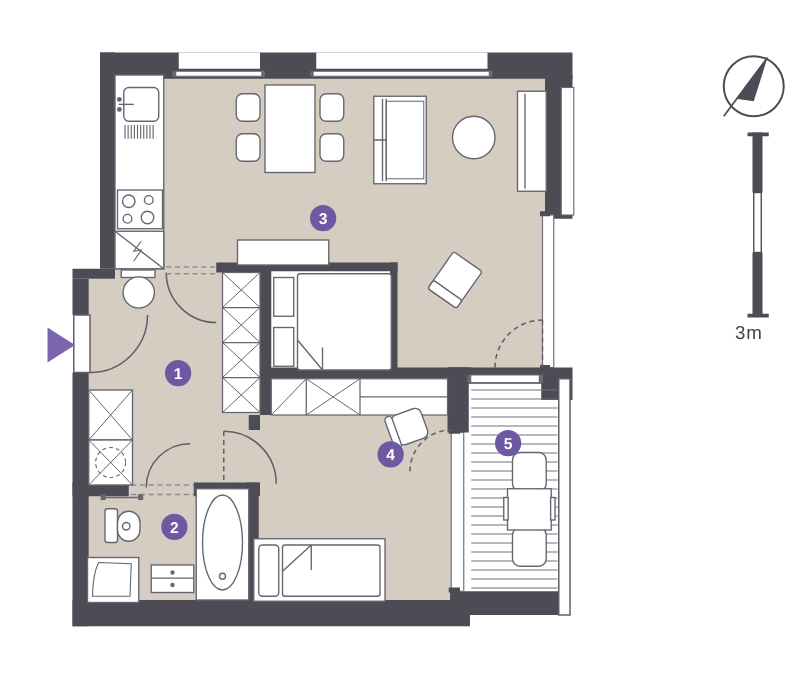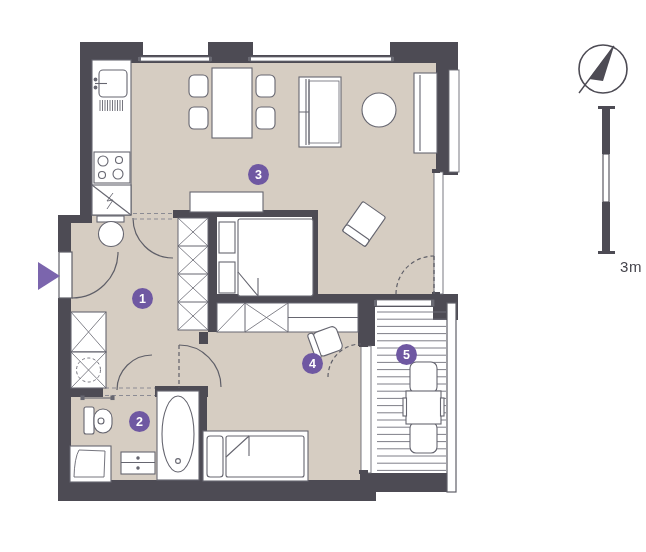--- a/index.html
+++ b/index.html
@@ -2,21 +2,21 @@
 <html><head>
 <meta charset="utf-8">
 <style>
   html,body{margin:0;padding:0;background:#fff;}
   .canvas{position:relative;width:646px;height:552px;background:#fff;overflow:hidden;
           font-family:"Liberation Sans",sans-serif;}
   .plan-svg{position:absolute;left:0;top:0;}
   .marker{position:absolute;width:21px;height:21px;border-radius:50%;
           background:#6f58a2;color:#fff;display:flex;align-items:center;justify-content:center;
           font:700 12.5px "Liberation Sans",sans-serif;}
-  .scale-label{position:absolute;left:616px;top:258px;width:30px;text-align:center;
+  .scale-label{position:absolute;left:584px;top:258px;width:30px;text-align:center;
           color:#45444c;font:500 15px "Liberation Sans",sans-serif;letter-spacing:.5px;}
 </style>
 </head>
 <body>
 
 <div class="canvas">
 
 <svg class="plan-svg" width="646" height="552" viewBox="0 0 646 552">
 
   <g>

